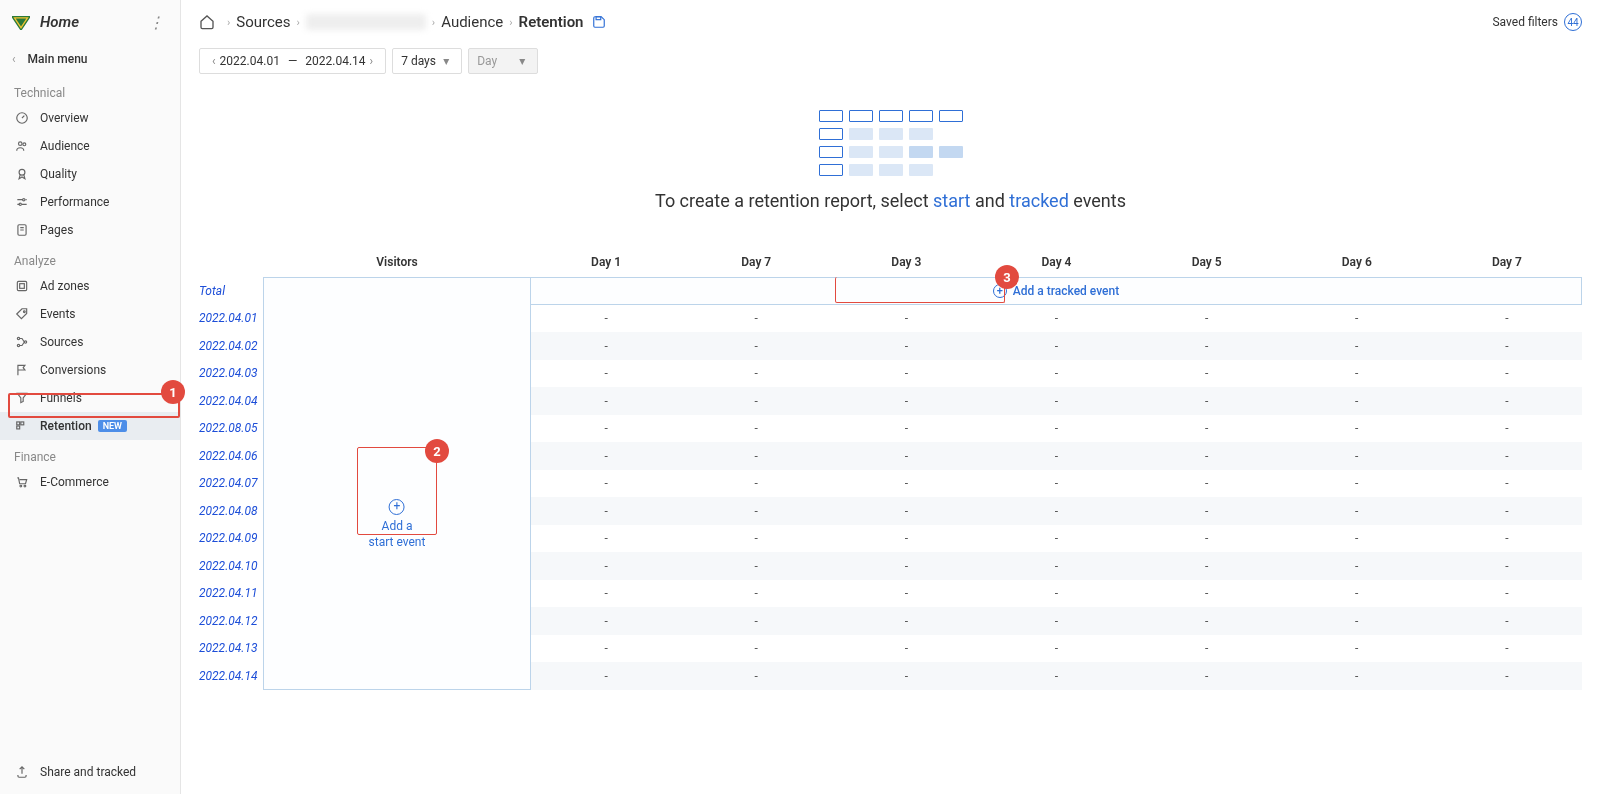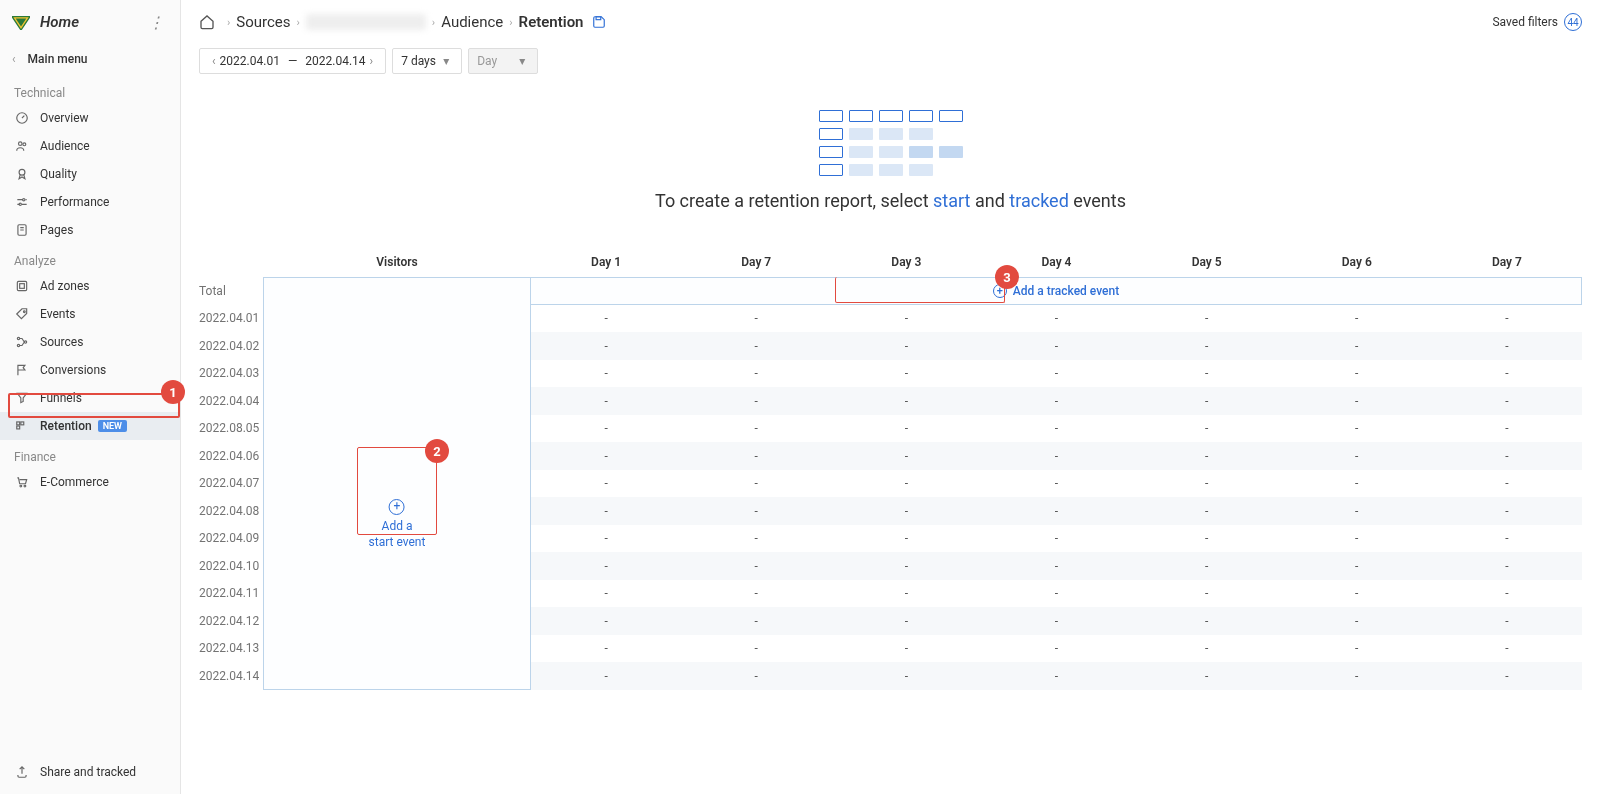--- a/index.html
+++ b/index.html
@@ -221,21 +221,21 @@
 .th-day { flex:1; text-align:center; }
 
 .tbody { }
 .tr {
   display:flex;
   align-items:stretch;
   height:27.5px;
   font-size:12px;
 }
 .tr.alt .c-day { background:#f6f8fa; }
-.c-date { width:64px; flex-shrink:0; display:flex; align-items:center; color:#737373; }
+.c-date { width:64px; flex-shrink:0; display:flex; align-items:center; color:#1d4ed8;font-style:italic; }
 .c-visitors {
   width:268px; flex-shrink:0;
   border-left:1px solid #bcd4ea;
   border-right:1px solid #bcd4ea;
   background:#fdfeff;
   position:relative;
 }
 .c-day {
   flex:1;
   display:flex;

